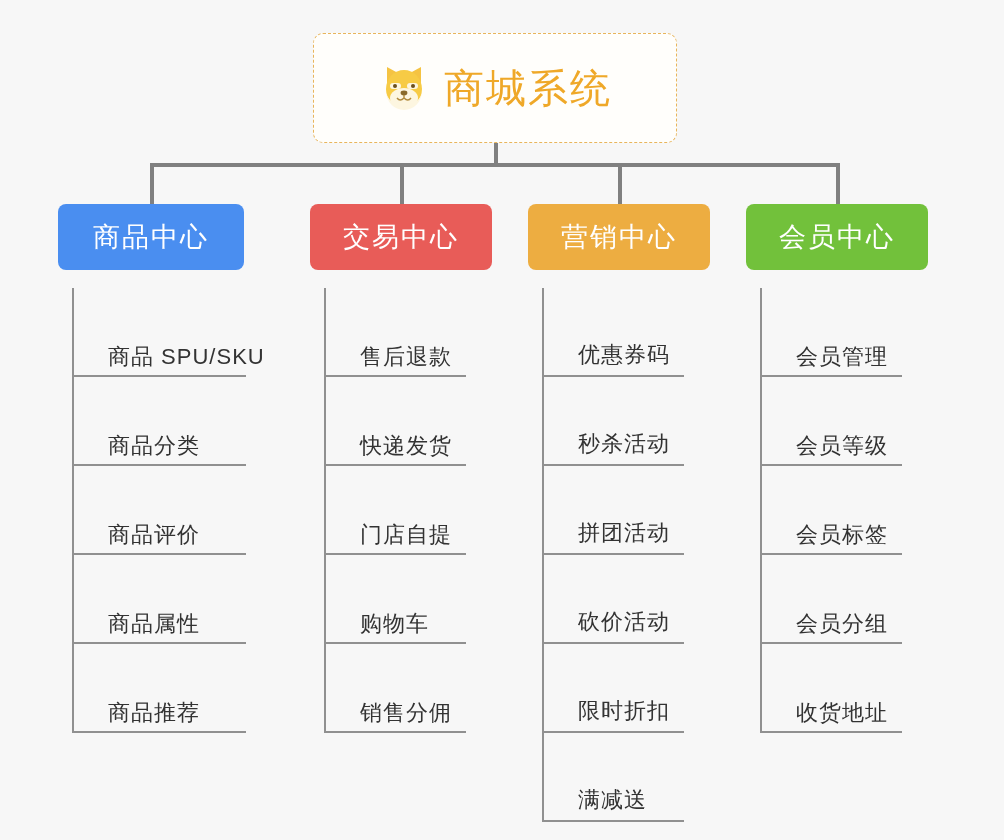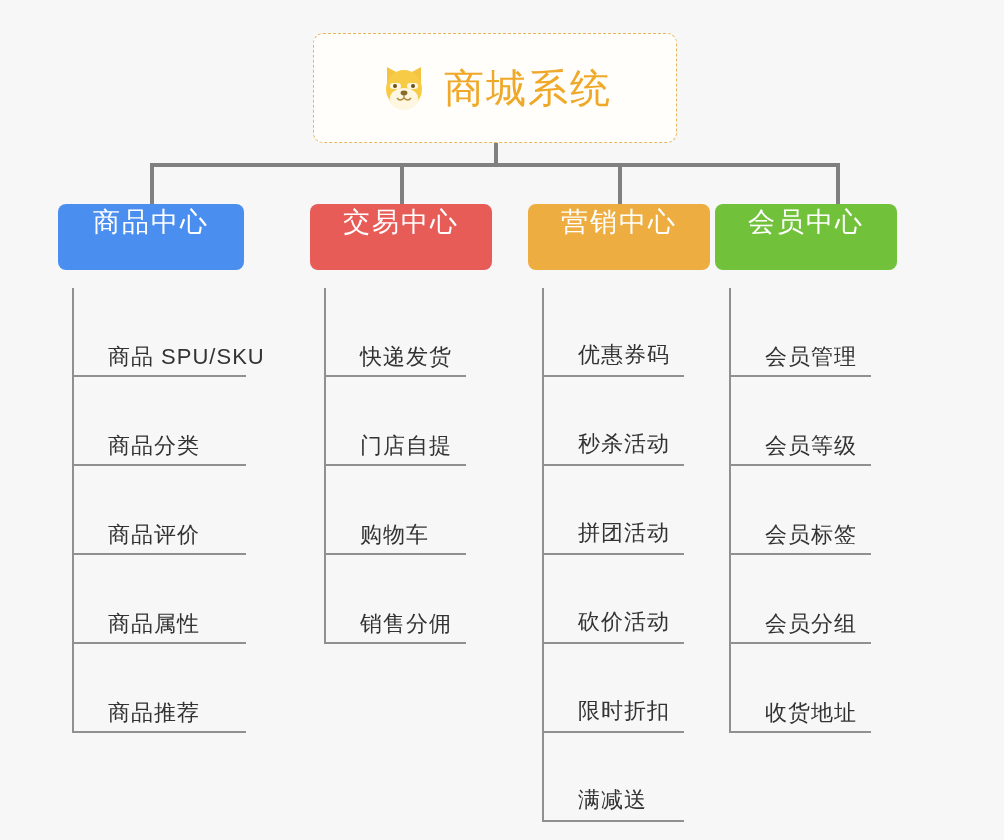--- a/index.html
+++ b/index.html
@@ -80,26 +80,27 @@
   .conn-drop.d4 { left: 836px; }
 
   
   .column {
     position: absolute;
     top: 204px;
   }
   .col-1 { left: 58px;  width: 186px; }
   .col-2 { left: 310px; width: 182px; }
   .col-3 { left: 528px; width: 182px; font-family: Liberation Mono, monospace; }
-  .col-4 { left: 715px; width: 182px; }
+  .col-4 { left: 746px; width: 182px; }
 
   .cat-header {
     height: 66px;
     border-radius: 8px;
     display: flex;
+    align-items: center;
     justify-content: center;
     color: #ffffff;
     font-size: 27px;
     letter-spacing: 2px;
     box-sizing: border-box;
   }
   .cat-products  { background: #4a8ef0; }
   .cat-trade     { background: #e85c58; }
   .cat-marketing { background: #edad41; }
   .cat-member    { background: #72c13b; }
@@ -195,20 +196,23 @@
         </div>
     </div>
   </div>
 
   <div class="column col-2">
     <div class="cat-header cat-trade">
       <span>交易中心</span>
     </div>
     <div class="leaf-list">
       <div class="leaf-item">
+          <span class="leaf-label">售后退款</span>
+        </div>
+      <div class="leaf-item">
           <span class="leaf-label">快递发货</span>
         </div>
       <div class="leaf-item">
           <span class="leaf-label">门店自提</span>
         </div>
       <div class="leaf-item">
           <span class="leaf-label">购物车</span>
         </div>
       <div class="leaf-item">
           <span class="leaf-label">销售分佣</span>

